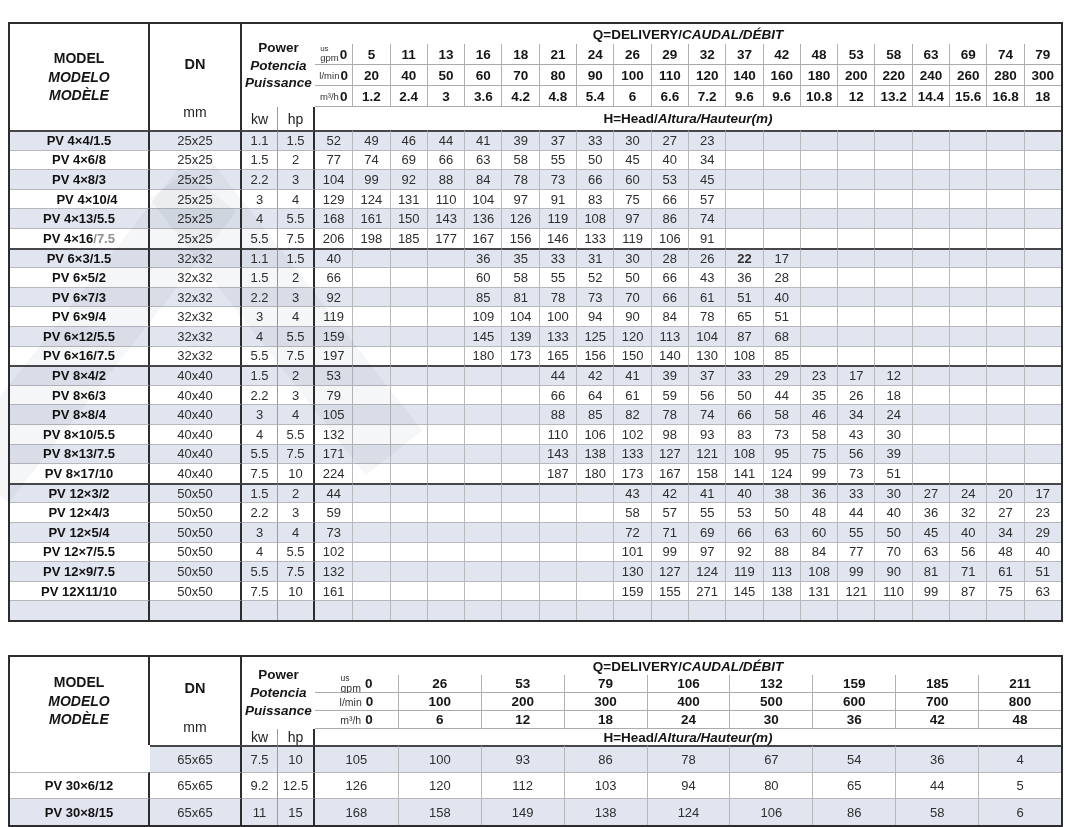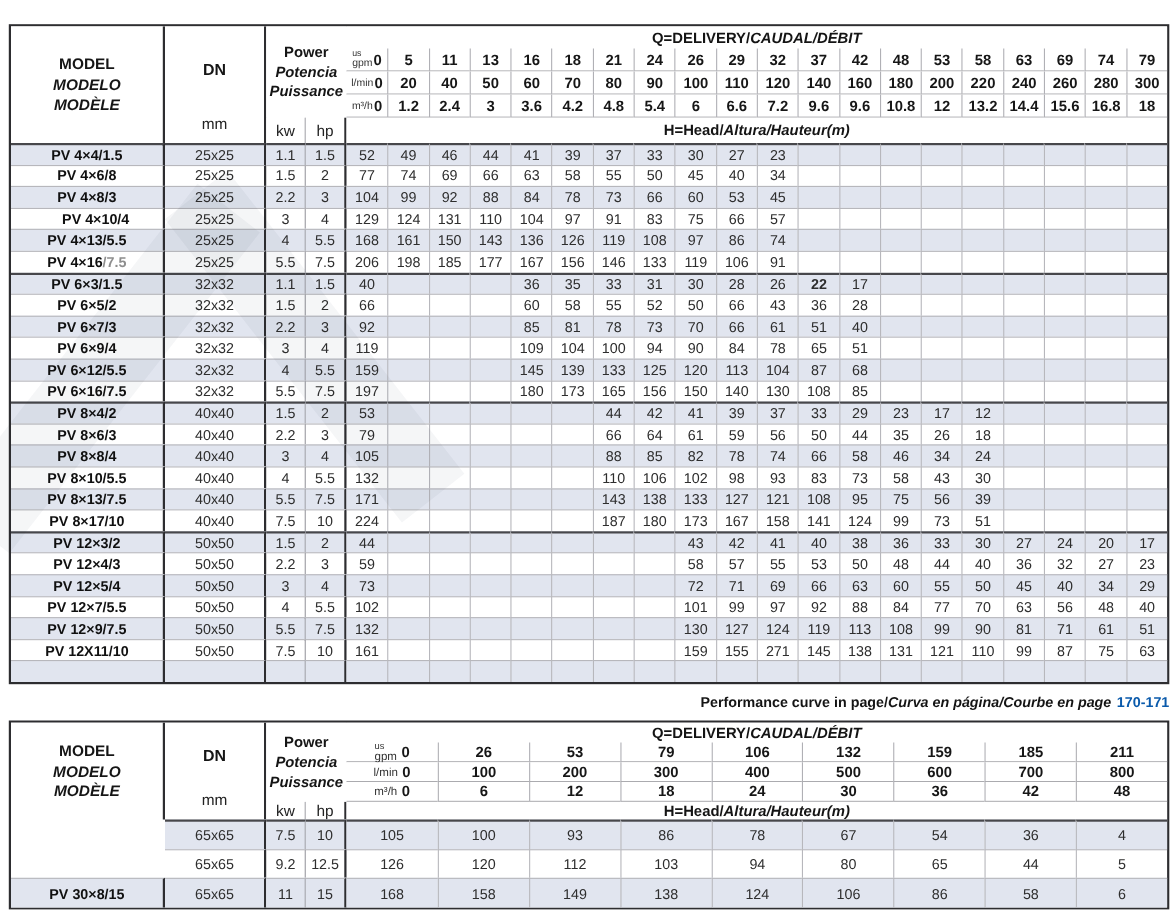--- a/index.html
+++ b/index.html
@@ -813,21 +813,20 @@
       <div class="dc vld stripe tline" style="grid-area: 30 / 17 / 31 / 18;"></div>
       <div class="dc vld stripe tline" style="grid-area: 30 / 18 / 31 / 19;"></div>
       <div class="dc vld stripe tline" style="grid-area: 30 / 19 / 31 / 20;"></div>
       <div class="dc vld stripe tline" style="grid-area: 30 / 20 / 31 / 21;"></div>
       <div class="dc vld stripe tline" style="grid-area: 30 / 21 / 31 / 22;"></div>
       <div class="dc vld stripe tline" style="grid-area: 30 / 22 / 31 / 23;"></div>
       <div class="dc vld stripe tline" style="grid-area: 30 / 23 / 31 / 24;"></div>
       <div class="dc vld stripe tline" style="grid-area: 30 / 24 / 31 / 25;"></div>
     </div>
 
-  <div class="noteline"><span class="nb">Performance curve in page/</span><span class="it">Curva en página/Courbe en page</span><span class="np">170-171</span></div>
 
   <div id="table2" class="ptable t2" style="grid-template-columns: 140px 92px 36px 37px repeat(9, 1fr); grid-template-rows: 18px 18px 18px 18px 16px repeat(3, 1fr);">
       <div class="hc stack thickR" style="grid-area: 1 / 1 / 6 / 2;">
         <div class="mh">MODEL</div>
         <div class="mh it">MODELO</div>
         <div class="mh it">MODÈLE</div>
       </div>
       <div class="hc dncol thickR" style="grid-area: 1 / 2 / 6 / 3;">
         <div class="dnl">DN</div>
         <div class="dnu">mm</div>
@@ -890,20 +889,23 @@
       <div class="dc thickR stripe gline" style="grid-area: 6 / 4 / 7 / 5;">10</div>
       <div class="dc stripe gline" style="grid-area: 6 / 5 / 7 / 6;">105</div>
       <div class="dc vld stripe gline" style="grid-area: 6 / 6 / 7 / 7;">100</div>
       <div class="dc vld stripe gline" style="grid-area: 6 / 7 / 7 / 8;">93</div>
       <div class="dc vld stripe gline" style="grid-area: 6 / 8 / 7 / 9;">86</div>
       <div class="dc vld stripe gline" style="grid-area: 6 / 9 / 7 / 10;">78</div>
       <div class="dc vld stripe gline" style="grid-area: 6 / 10 / 7 / 11;">67</div>
       <div class="dc vld stripe gline" style="grid-area: 6 / 11 / 7 / 12;">54</div>
       <div class="dc vld stripe gline" style="grid-area: 6 / 12 / 7 / 13;">36</div>
       <div class="dc vld stripe gline" style="grid-area: 6 / 13 / 7 / 14;">4</div>
+      <div class="dc model thickR tline" style="grid-area: 7 / 1 / 8 / 2;">
+        <span>PV 30×6/12</span>
+      </div>
       <div class="dc thickR tline" style="grid-area: 7 / 2 / 8 / 3;">65x65</div>
       <div class="dc kwsep tline" style="grid-area: 7 / 3 / 8 / 4;">9.2</div>
       <div class="dc thickR tline" style="grid-area: 7 / 4 / 8 / 5;">12.5</div>
       <div class="dc tline" style="grid-area: 7 / 5 / 8 / 6;">126</div>
       <div class="dc vld tline" style="grid-area: 7 / 6 / 8 / 7;">120</div>
       <div class="dc vld tline" style="grid-area: 7 / 7 / 8 / 8;">112</div>
       <div class="dc vld tline" style="grid-area: 7 / 8 / 8 / 9;">103</div>
       <div class="dc vld tline" style="grid-area: 7 / 9 / 8 / 10;">94</div>
       <div class="dc vld tline" style="grid-area: 7 / 10 / 8 / 11;">80</div>
       <div class="dc vld tline" style="grid-area: 7 / 11 / 8 / 12;">65</div>

